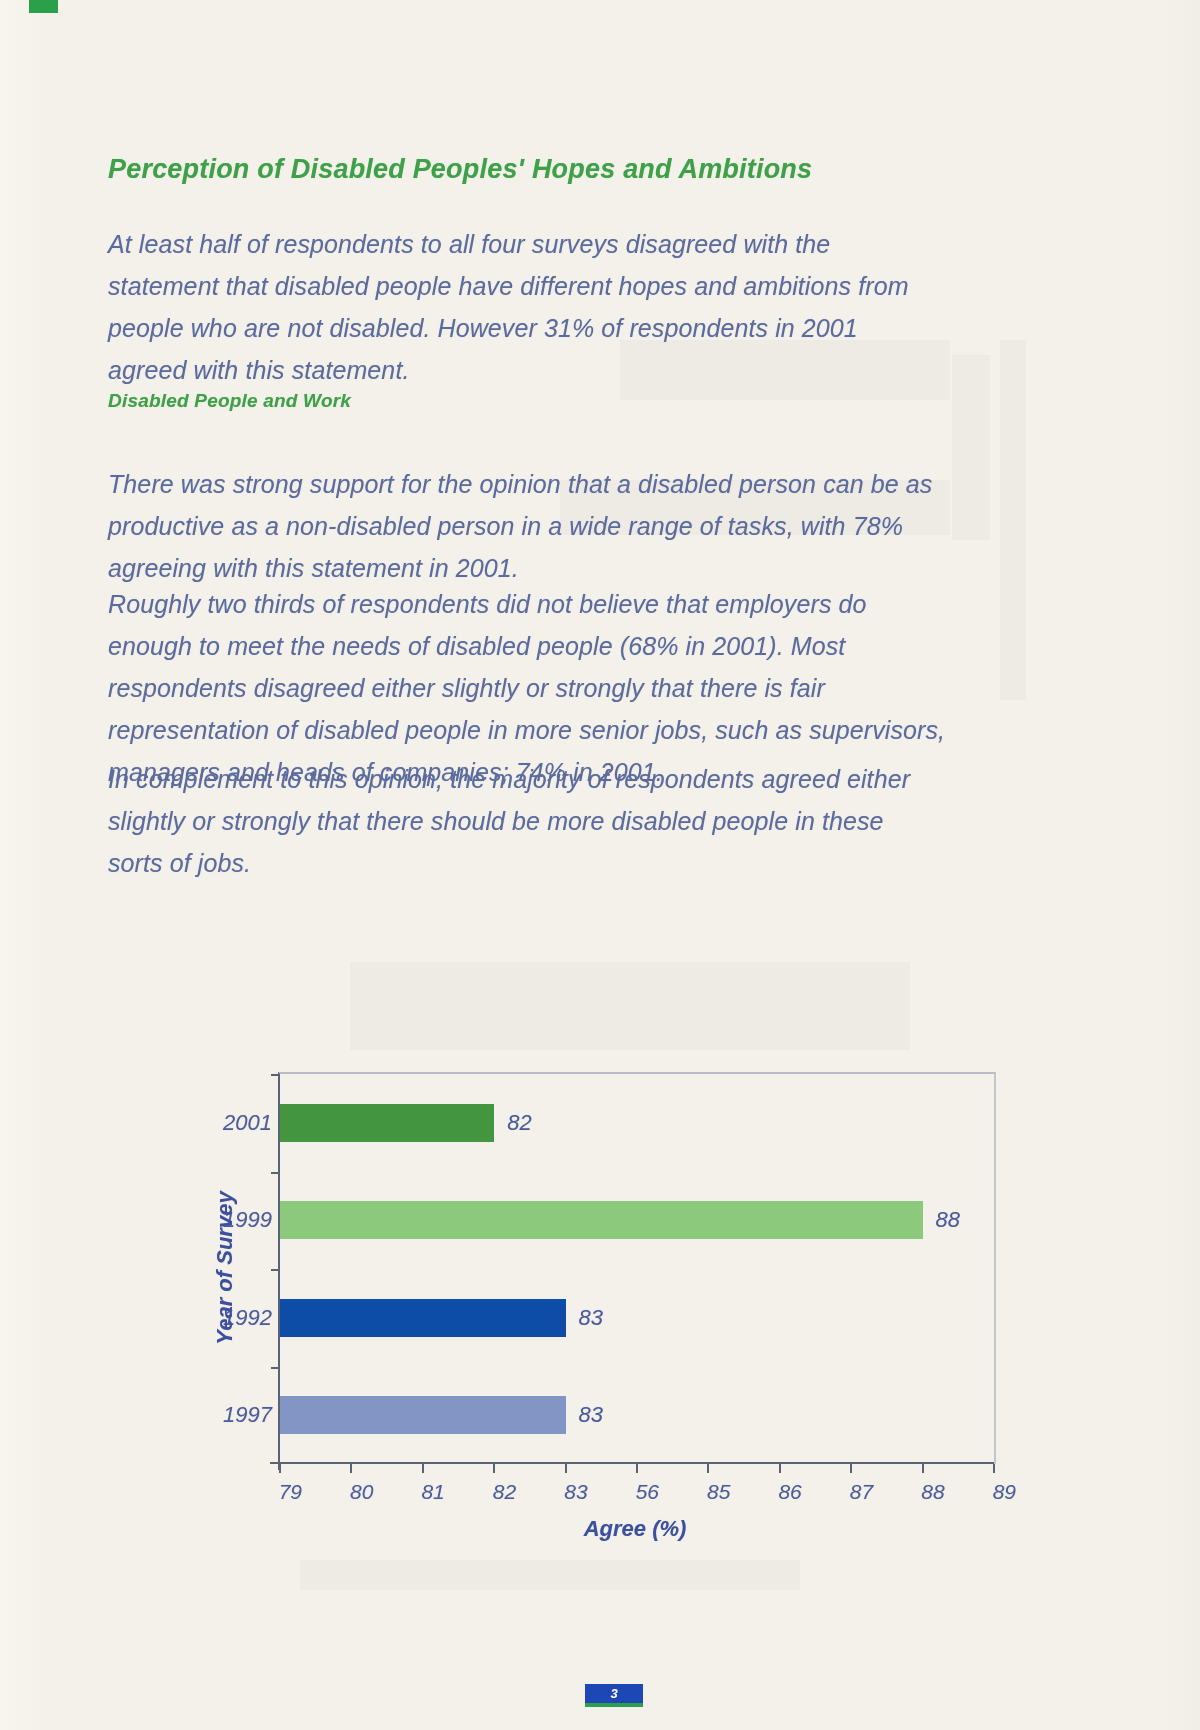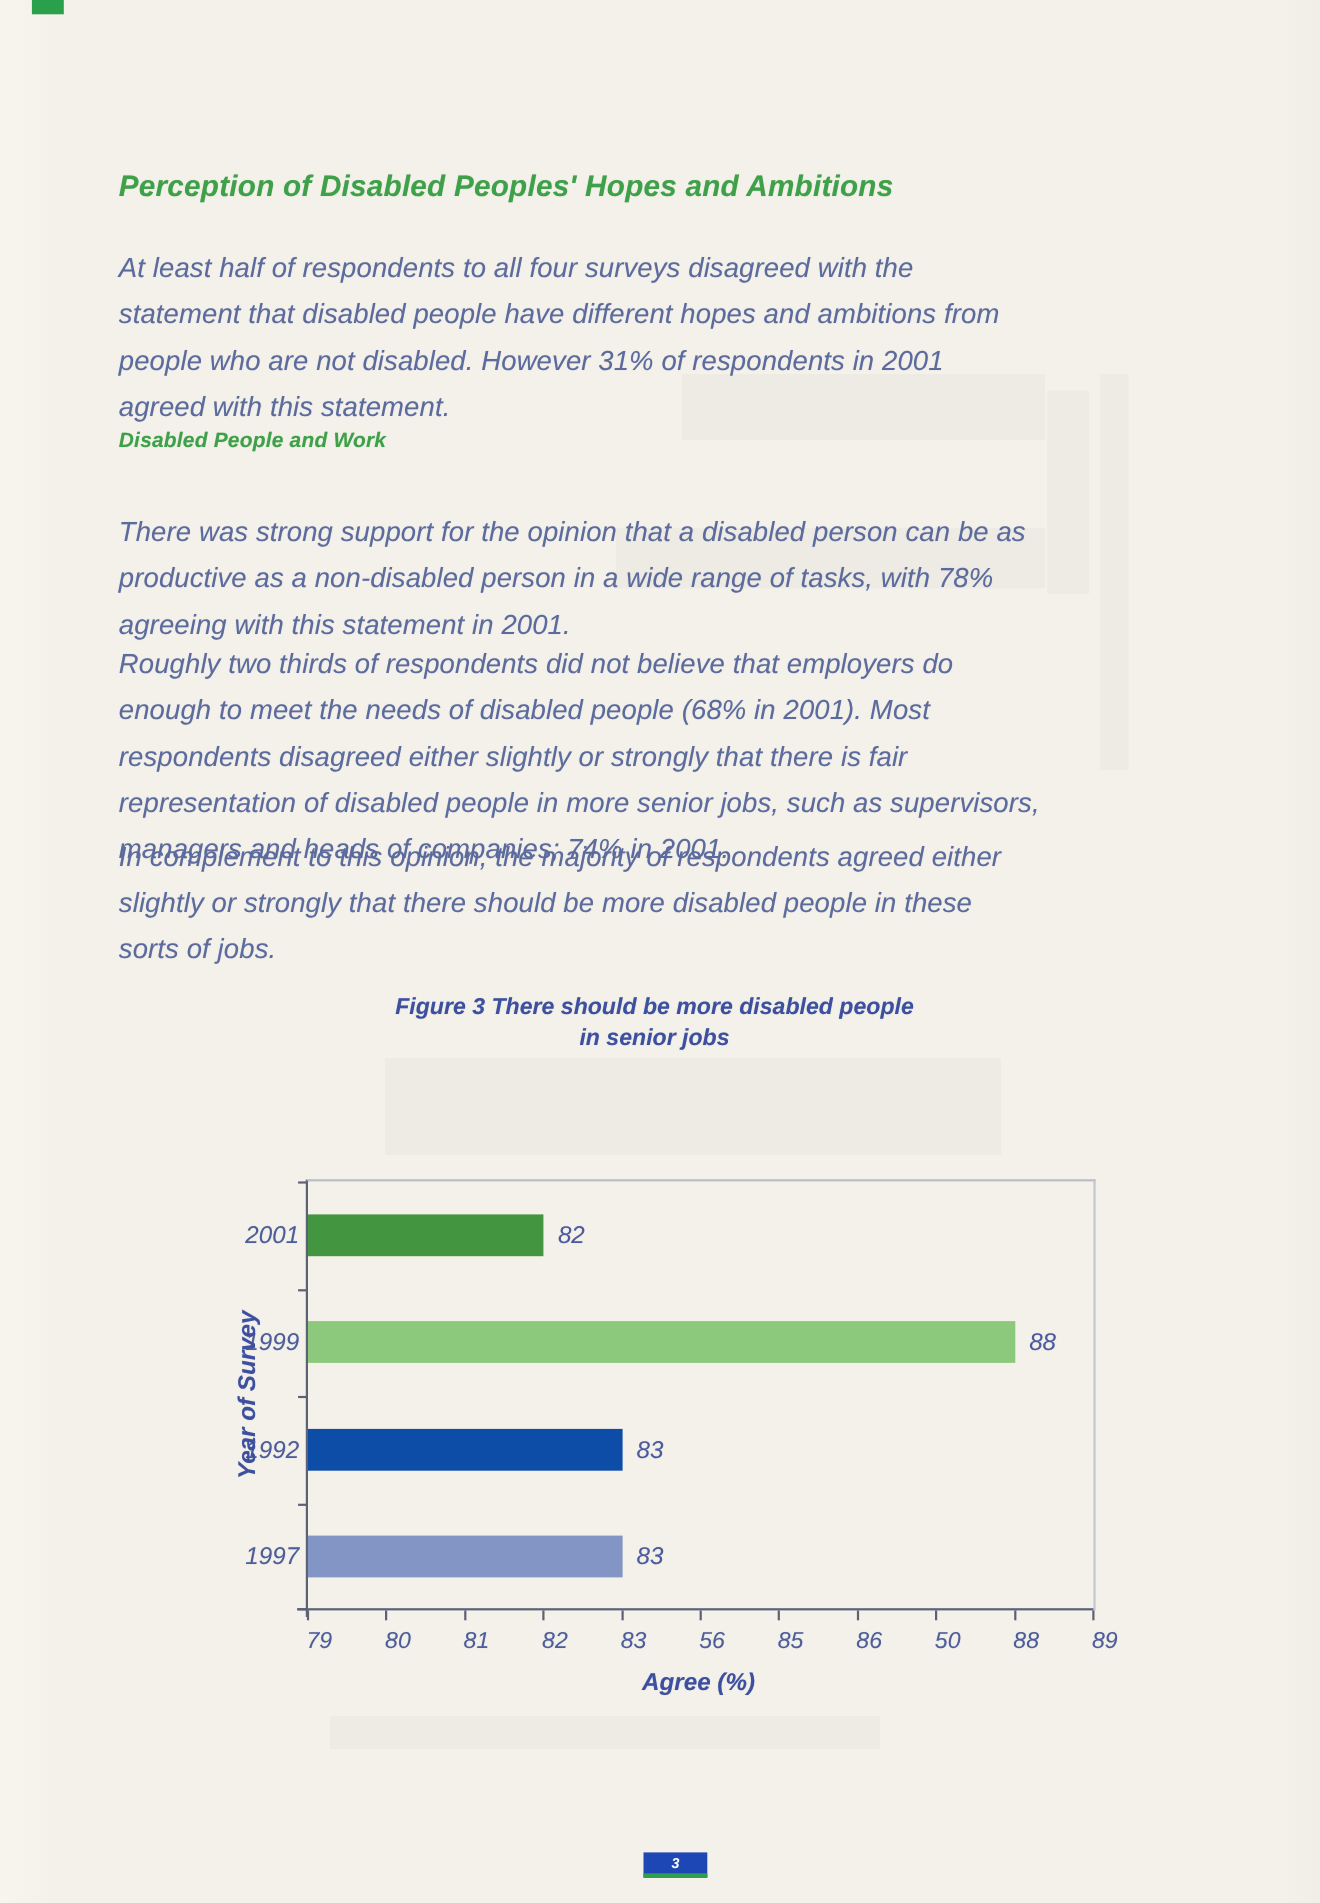--- a/index.html
+++ b/index.html
@@ -129,22 +129,20 @@
 agreeing with this statement in 2001.</p>
   <p class="body-para p3">Roughly two thirds of respondents did not believe that employers do
 enough to meet the needs of disabled people (68% in 2001). Most
 respondents disagreed either slightly or strongly that there is fair
 representation of disabled people in more senior jobs, such as supervisors,
 managers and heads of companies; 74% in 2001.</p>
   <p class="body-para p4">In complement to this opinion, the majority of respondents agreed either
 slightly or strongly that there should be more disabled people in these
 sorts of jobs.</p>
 
-  <div class="chart-title">Figure 3 There should be more disabled people
-in senior jobs</div>
 
   <div class="plot-area">
       <div class="bar" style="top: 29.75px; width: 214.2px; background: rgb(67, 149, 63);"></div>
       <div class="bar-value" style="left: 227.2px; top: 35.75px;">82</div>
       <div class="cat-label" style="top: 35.75px;">2001</div>
       <div class="bar" style="top: 127.25px; width: 642.6px; background: rgb(140, 201, 125);"></div>
       <div class="bar-value" style="left: 655.6px; top: 133.25px;">88</div>
       <div class="cat-label" style="top: 133.25px;">1999</div>
       <div class="bar" style="top: 224.75px; width: 285.6px; background: rgb(13, 77, 168);"></div>
       <div class="bar-value" style="left: 298.6px; top: 230.75px;">83</div>
@@ -167,21 +165,21 @@
       <div class="xtick-label" style="left: 214.2px;">82</div>
       <div class="xtick" style="left: 284.6px;"></div>
       <div class="xtick-label" style="left: 285.6px;">83</div>
       <div class="xtick" style="left: 356px;"></div>
       <div class="xtick-label" style="left: 357px;">56</div>
       <div class="xtick" style="left: 427.4px;"></div>
       <div class="xtick-label" style="left: 428.4px;">85</div>
       <div class="xtick" style="left: 498.8px;"></div>
       <div class="xtick-label" style="left: 499.8px;">86</div>
       <div class="xtick" style="left: 570.2px;"></div>
-      <div class="xtick-label" style="left: 571.2px;">50</div>
+      <div class="xtick-label" style="left: 571.2px;">87</div>
       <div class="xtick" style="left: 641.6px;"></div>
       <div class="xtick-label" style="left: 642.6px;">88</div>
       <div class="xtick" style="left: 713px;"></div>
       <div class="xtick-label" style="left: 714px;">89</div>
     </div>
   <div class="x-axis-line"></div>
   <div class="y-axis-tail"></div>
 
   <div class="x-axis-title">Agree (%)</div>
   <div class="y-axis-title">Year of Survey</div>

